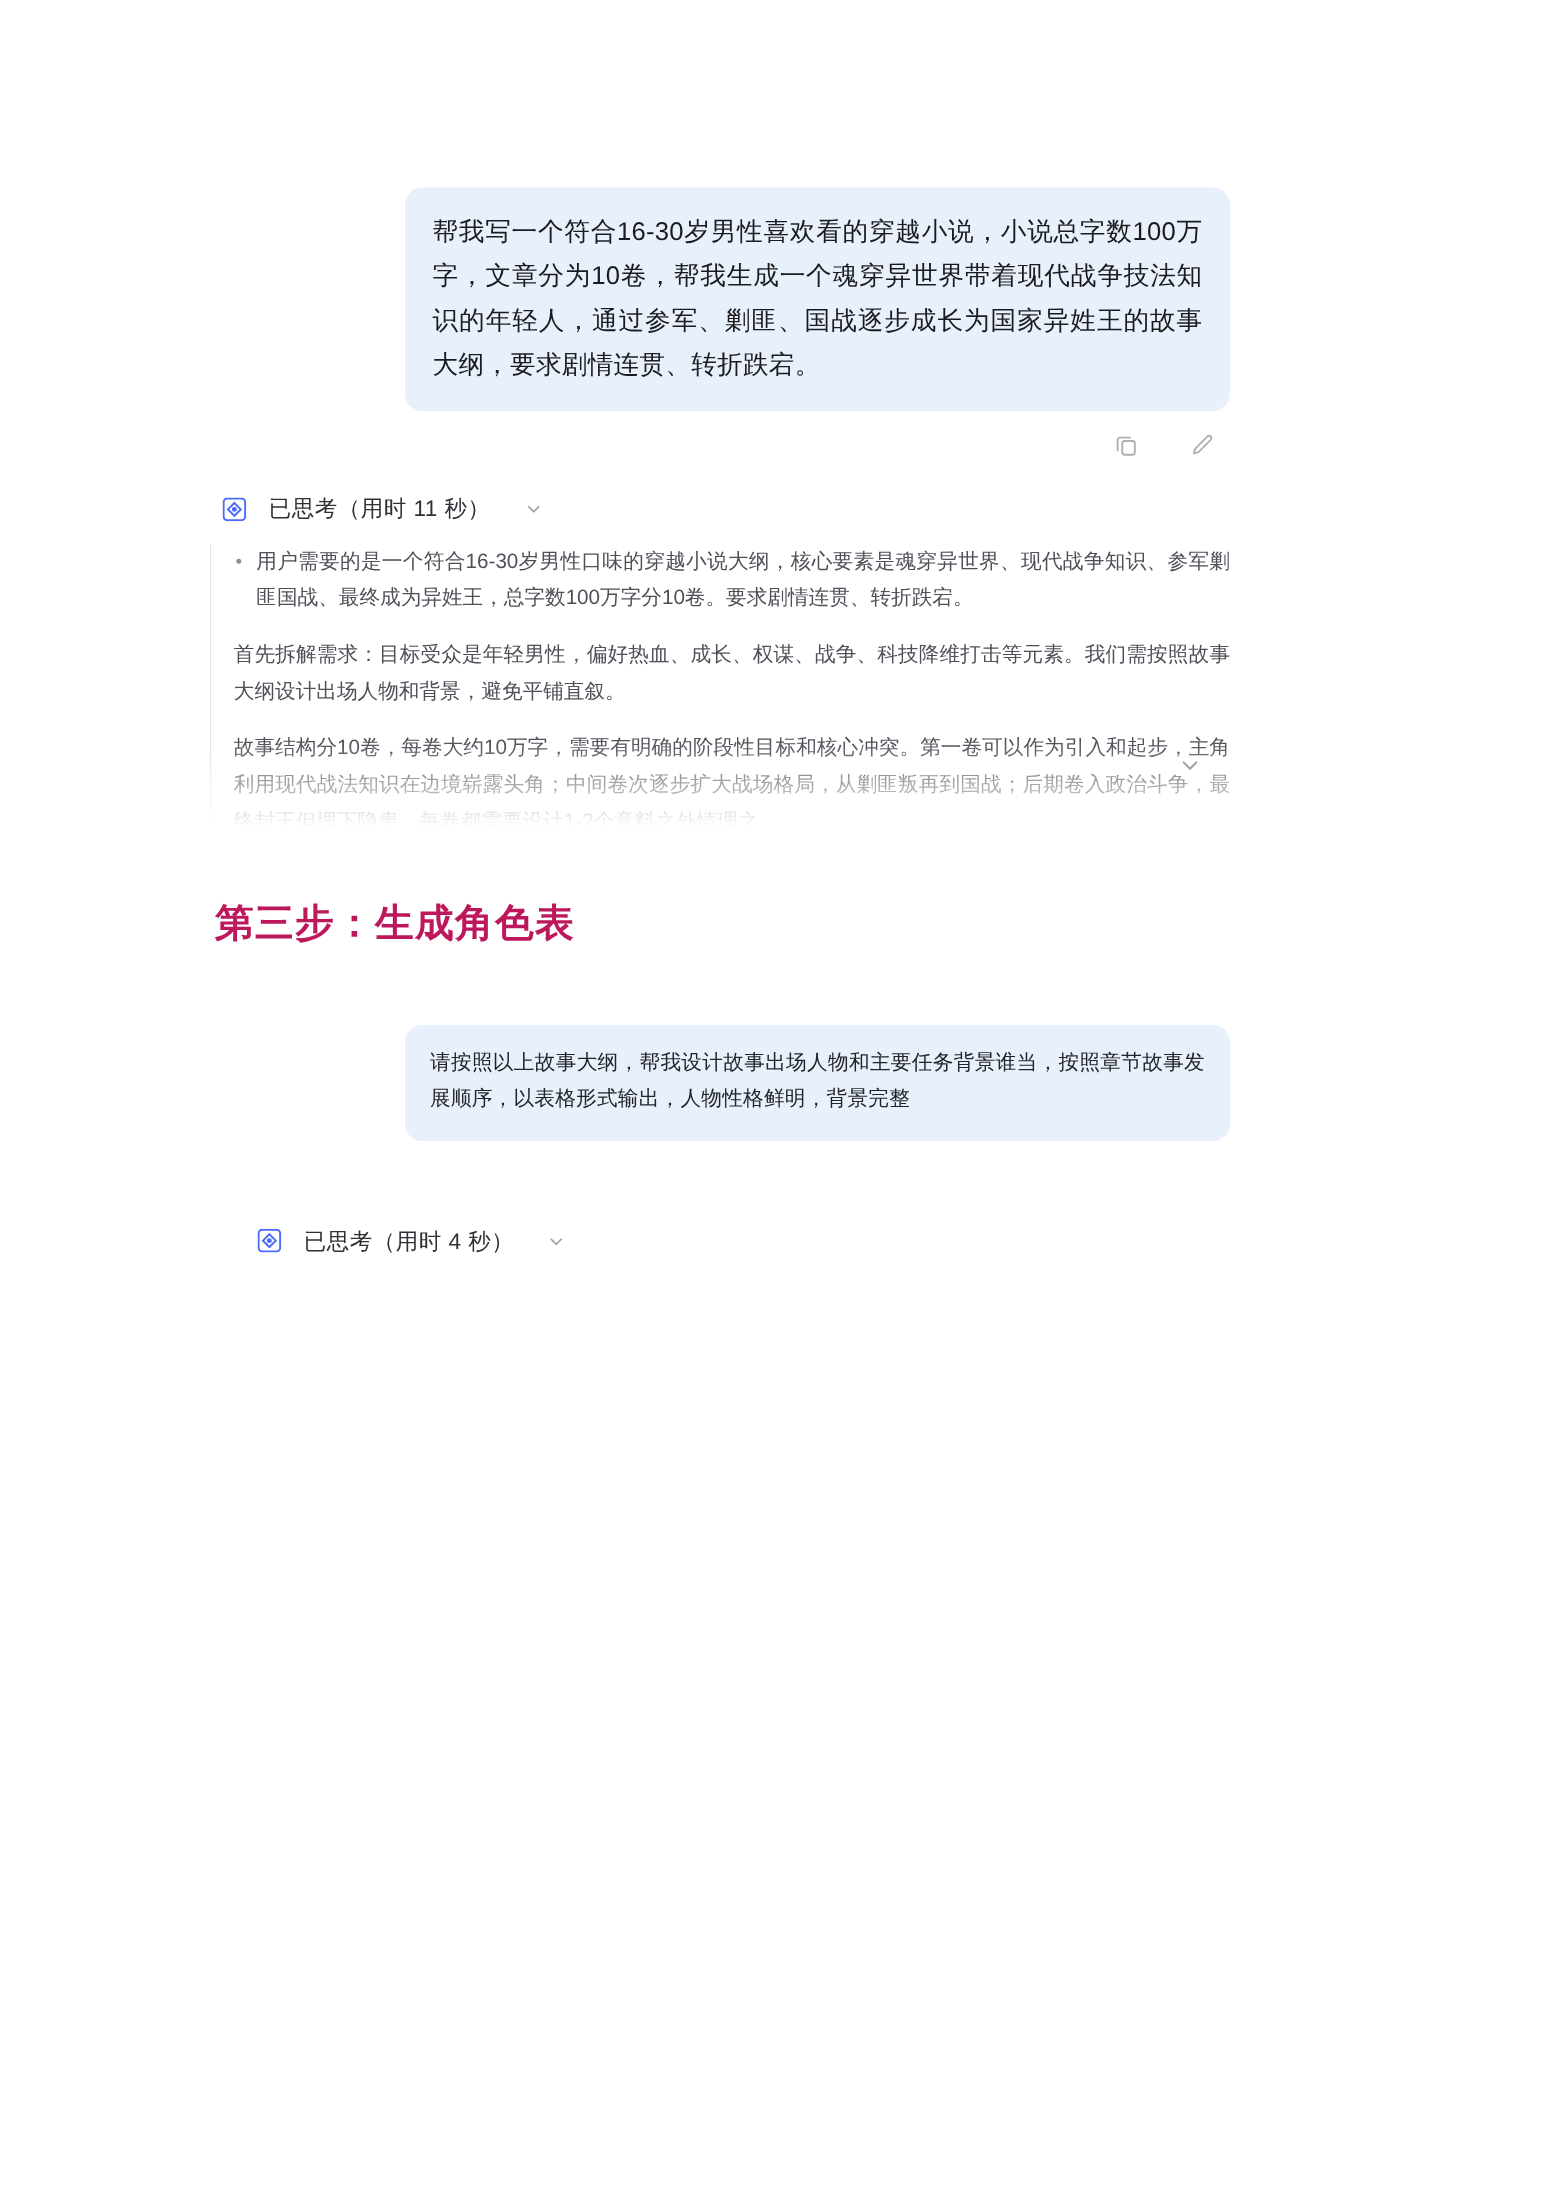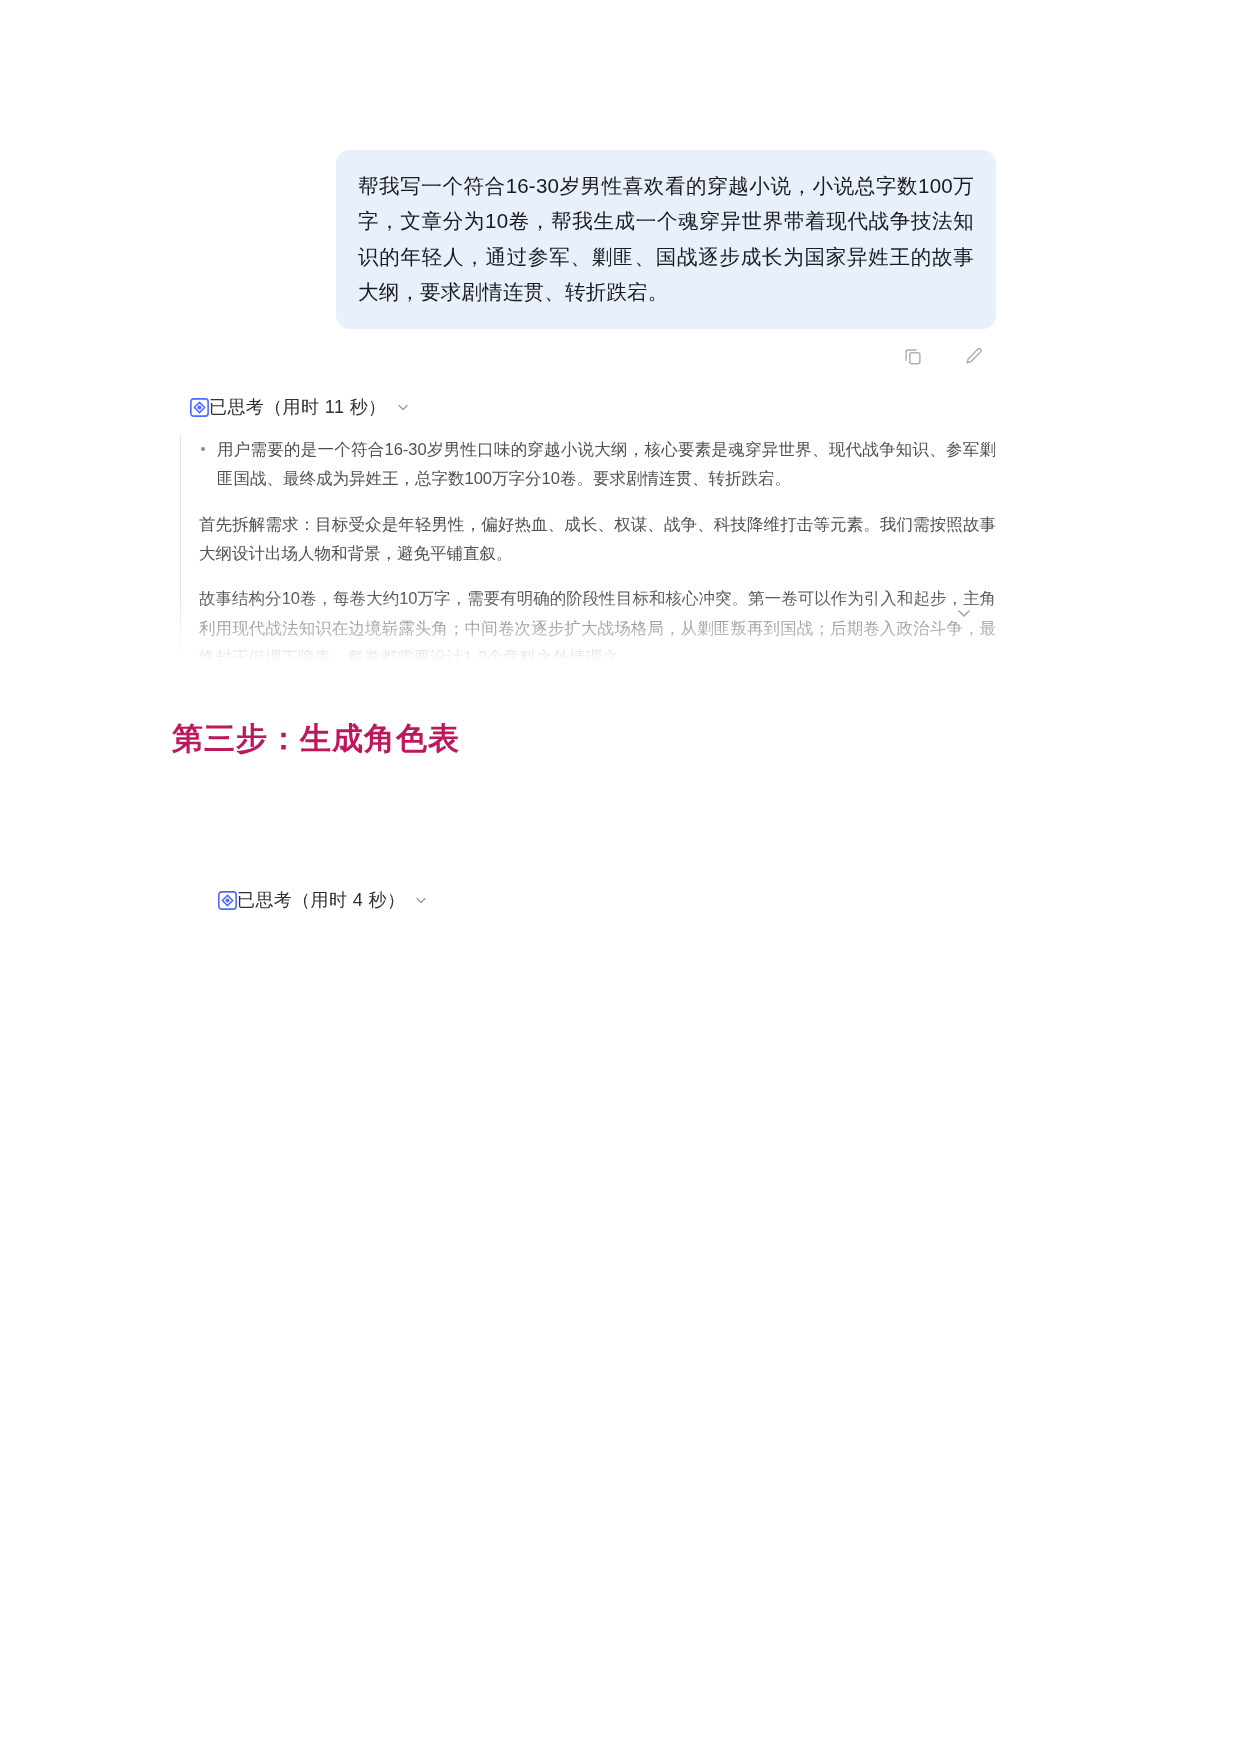--- a/index.html
+++ b/index.html
@@ -20,21 +20,21 @@
   .page {
     position: relative;
     width: 1241px;
     height: 1754px;
     background: #ffffff;
   }
 
   
   .convo {
     position: absolute;
-    left: 176px;
+    left: 164px;
     width: 820px;
   }
   .convo-1 { top: 150px; }
   .convo-2 { top: 820px; }
 
   
   .user-row {
     display: flex;
     justify-content: flex-end;
   }
@@ -73,21 +73,21 @@
     align-items: center;
     justify-content: center;
     opacity: .55;
   }
   .icon-btn svg { display: block; }
 
   
   .think-head {
     display: flex;
     align-items: center;
-    gap: 0;
+    gap: 18px;
     margin-top: 26px;
     margin-left: 14px;
   }
   .think-badge {
     width: 19px;
     height: 19px;
     flex: 0 0 auto;
   }
   .think-label {
     font-size: 18px;
@@ -218,20 +218,23 @@
           <path d="M5 8l5 5 5-5"></path>
         </svg>
       </span>
     </div>
   </div>
 
   <div class="section-heading">第三步：生成角色表</div>
 
   <div class="convo convo-2">
 
+    <div class="user-row">
+      <div class="user-bubble short">请按照以上故事大纲，帮我设计故事出场人物和主要任务背景谁当，按照章节故事发展顺序，以表格形式输出，人物性格鲜明，背景完整</div>
+    </div>
 
     <div class="think-head" style="margin-top:68px;margin-left:42px;">
       <span class="think-badge">
         <svg width="19" height="19" viewBox="0 0 20 20">
           <rect x="0.9" y="0.9" width="18.2" height="18.2" rx="3" fill="#ffffff" stroke="#4d6bfe" stroke-width="1.7"></rect>
           <path d="M10 4.6 15.4 10 10 15.4 4.6 10z" fill="none" stroke="#4d6bfe" stroke-width="1.6"></path>
           <circle cx="10" cy="10" r="2.1" fill="#4d6bfe"></circle>
         </svg>
       </span>
       <span class="think-label">已思考（用时 4 秒）</span>

